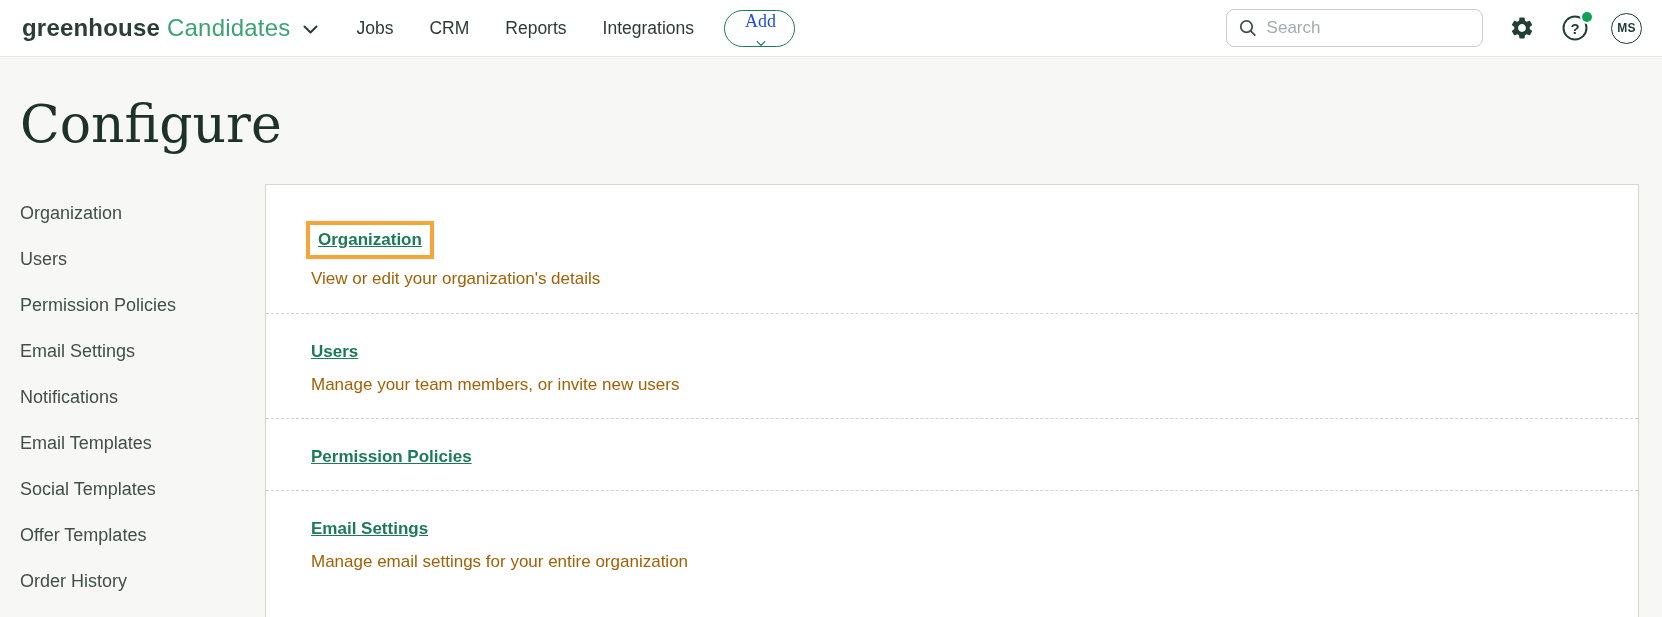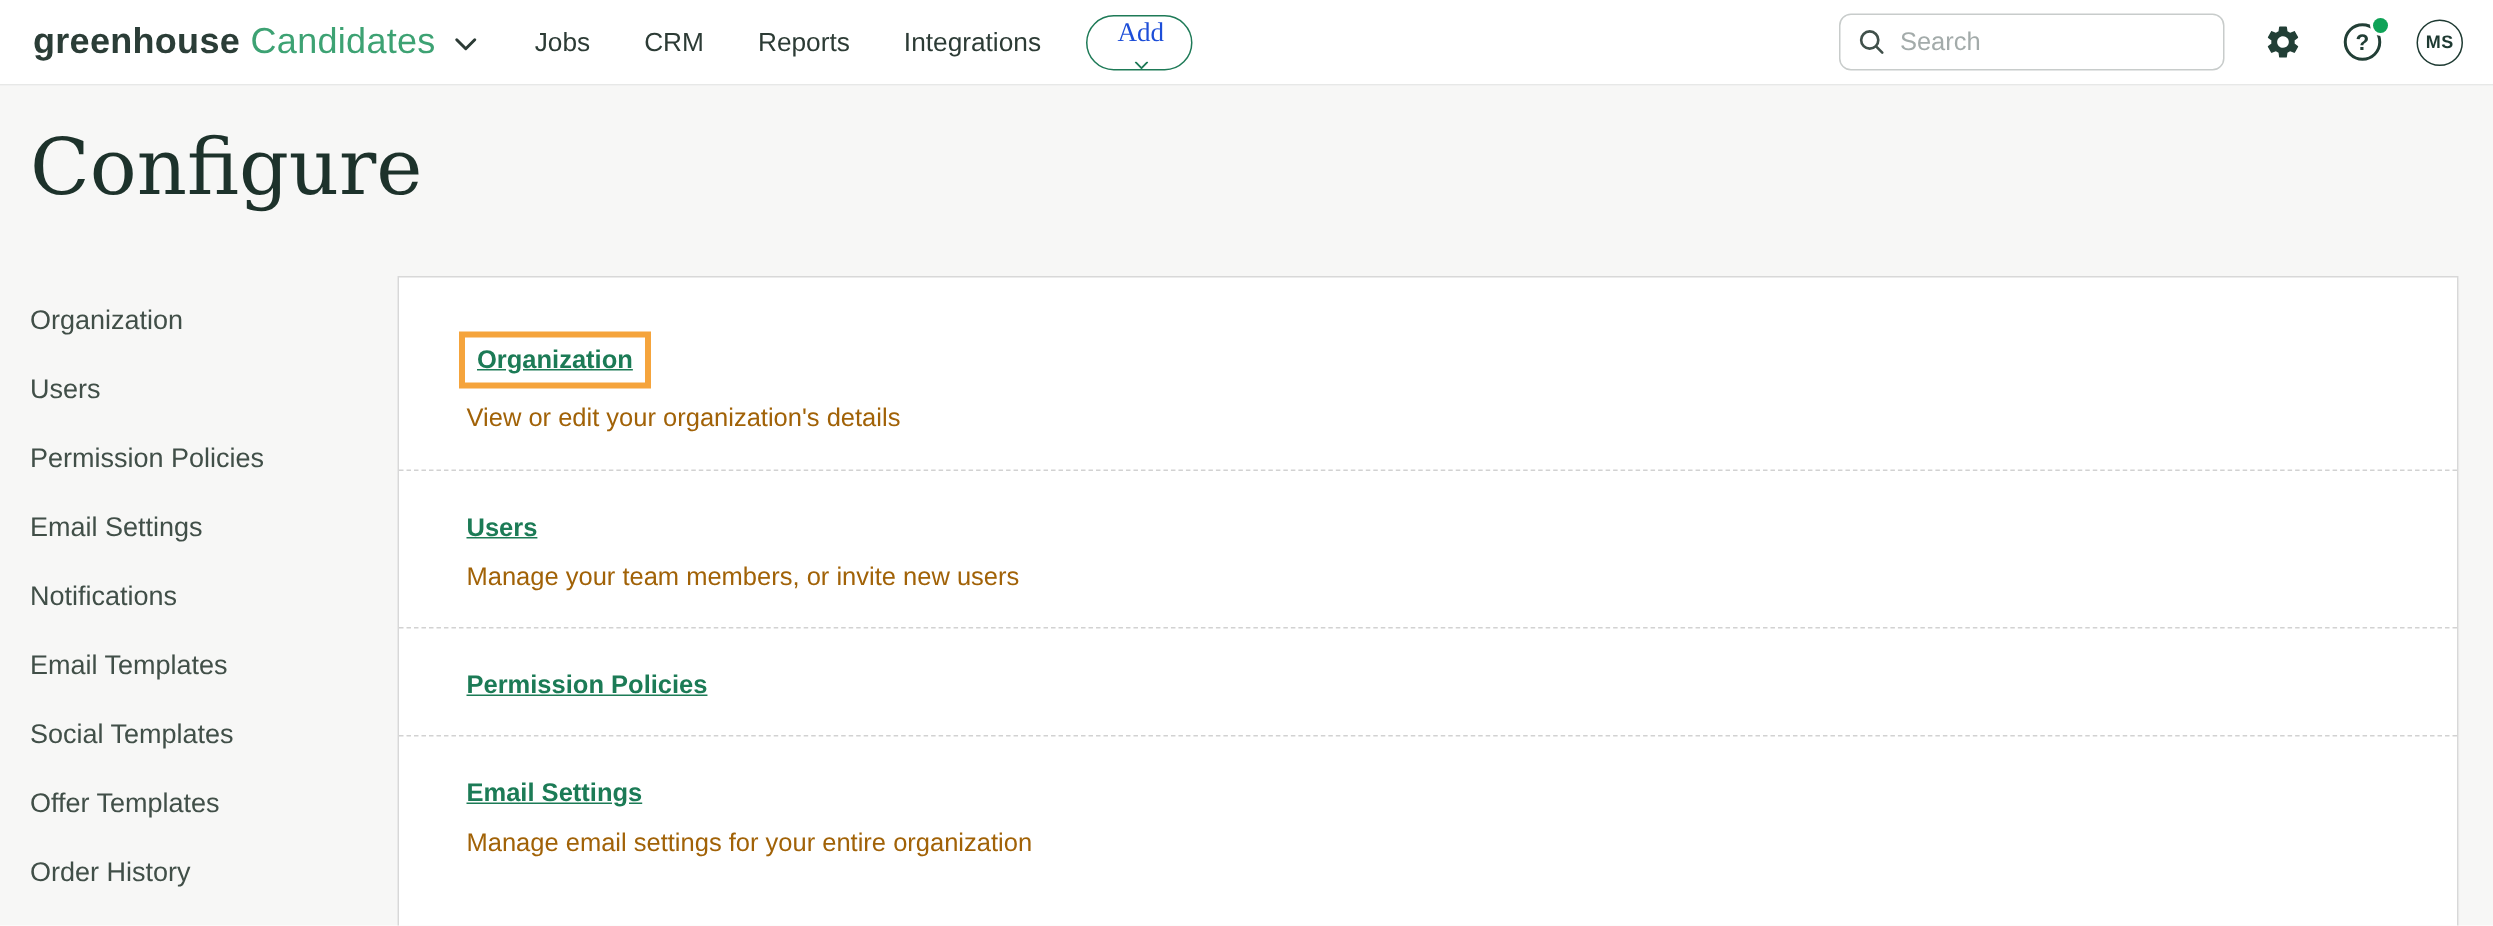--- a/index.html
+++ b/index.html
@@ -50,21 +50,21 @@
   }
   .avatar {
     margin-left:22px; width:31px; height:31px; border-radius:50%;
     border:1.5px solid #1e3a32; display:flex; align-items:center; justify-content:center;
     font-size:12px; font-weight:bold; color:#1e3a32; letter-spacing:.3px; cursor:pointer;
     background:#fff;
   }
 
   
   .page-title {
-    position:absolute; left:20px; top:80px;
+    position:absolute; left:20px; top:92px;
     font-family:"DejaVu Serif", serif; font-size:52px; line-height:64px;
     font-weight:500; color:#1d322b;
   }
 
   
   .sidebar { position:absolute; left:20px; top:201px; }
   .sidebar-item {
     font-size:18px; color:#414f48; line-height:24px; margin-bottom:22px;
     cursor:pointer; white-space:nowrap;
   }

